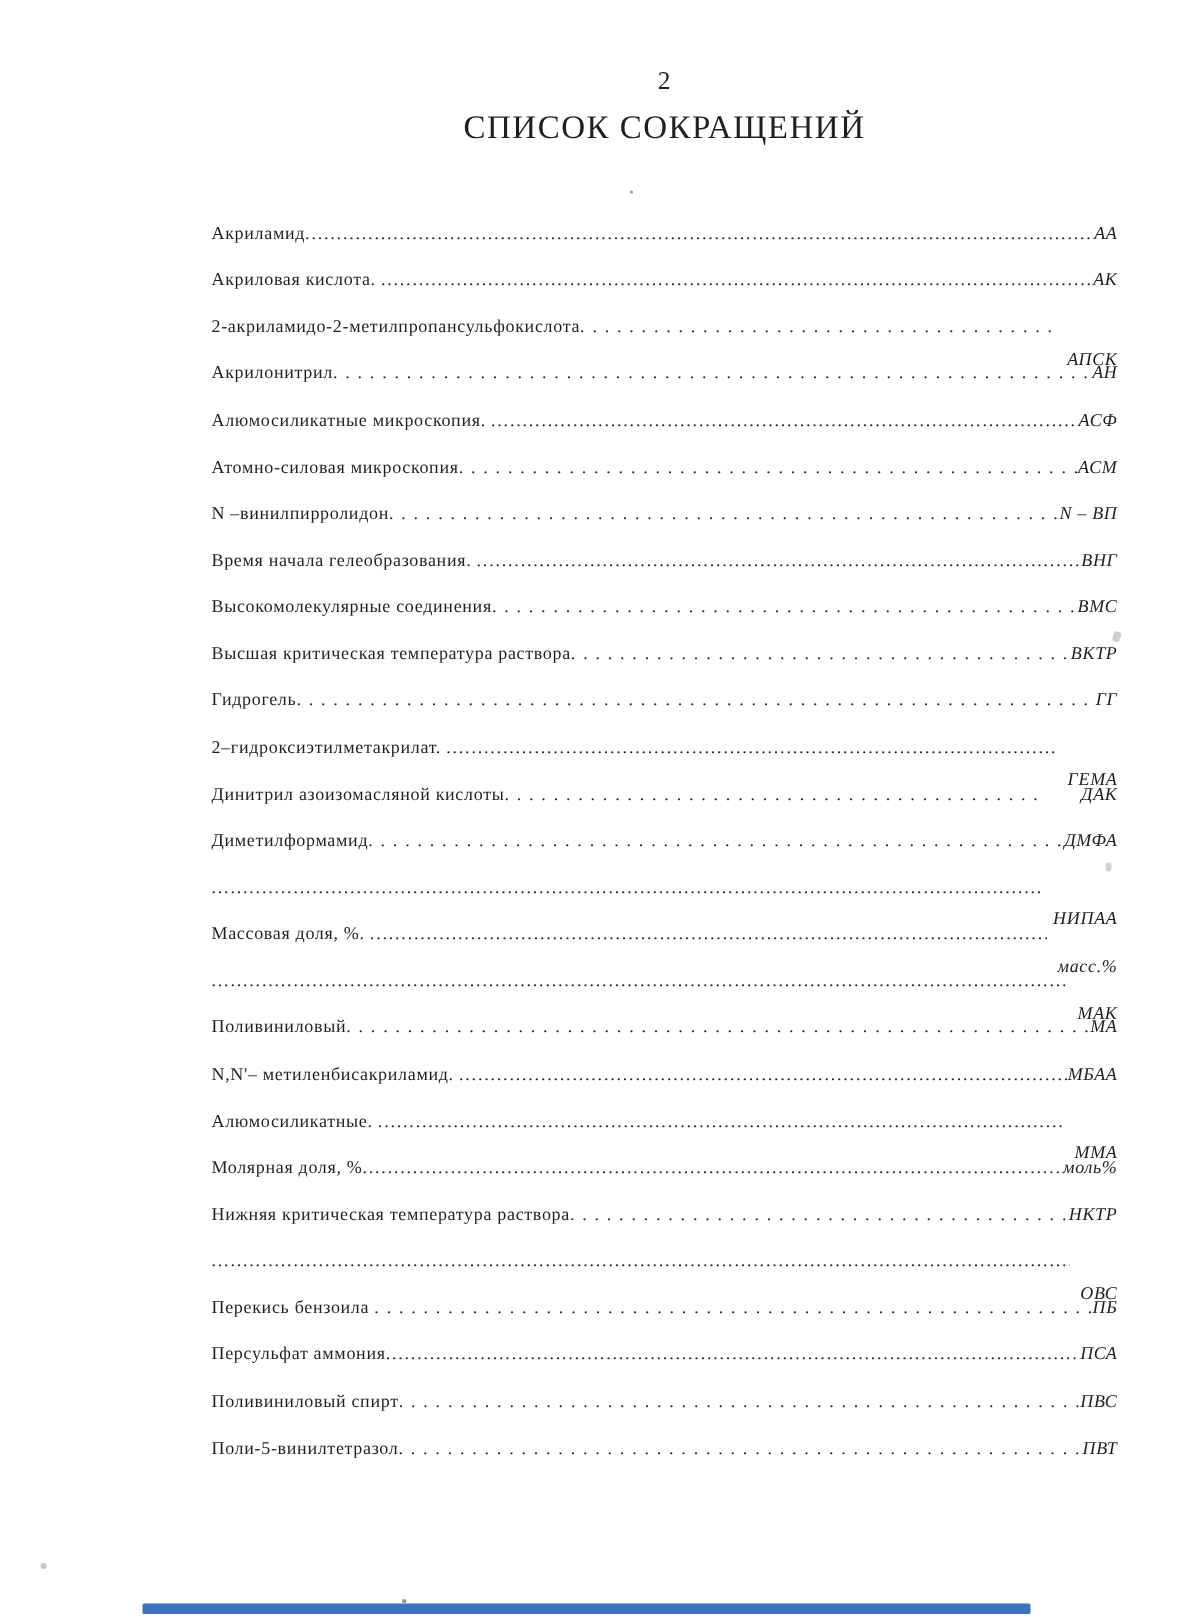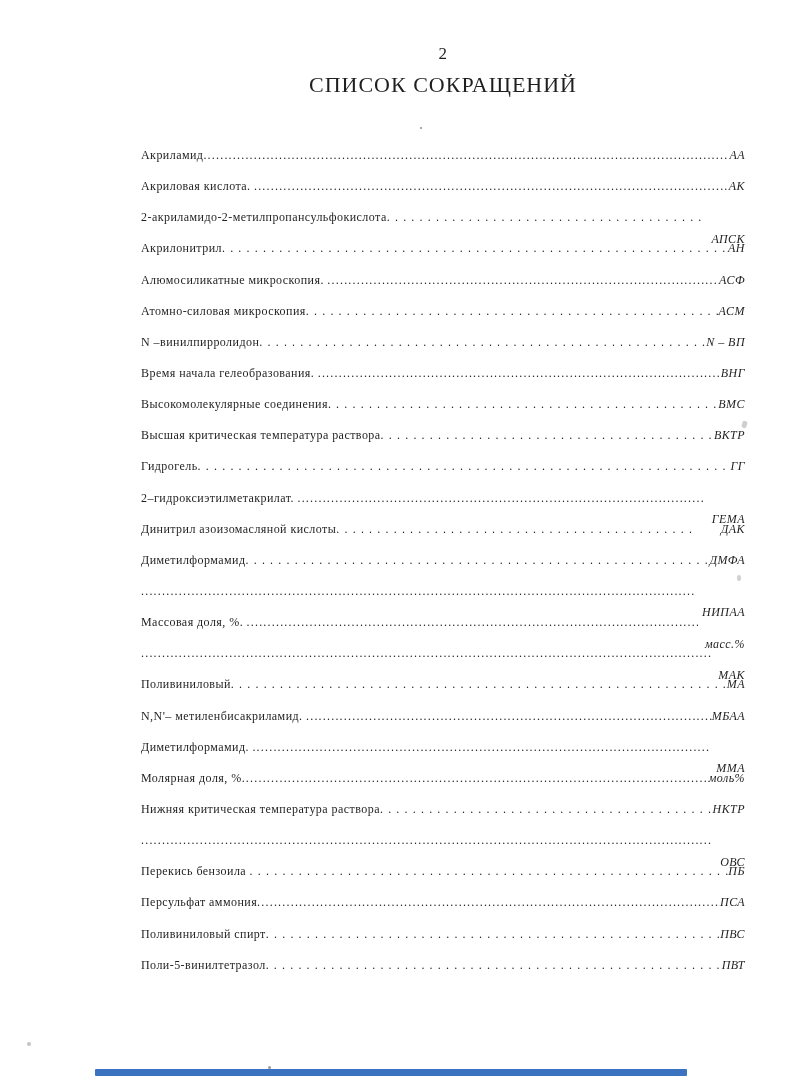--- a/index.html
+++ b/index.html
@@ -165,21 +165,21 @@
       <span class="abbr">МА</span>
     </div>
 
     <div class="row gap0">
       <span class="term">N,N'– метиленбисакриламид. </span>
       <span class="dots dense">............................................................................................................................................................................................................................................................................................................</span>
       <span class="abbr">МБАА</span>
     </div>
 
     <div class="row gap1">
-      <span class="term">Диметилформамид. </span>
+      <span class="term">Алюмосиликатные. </span>
       <span class="dots dense">............................................................................................................................................................................................................................................................................................................</span>
       <span class="abbr">ММА</span>
     </div>
 
     <div class="row gap0">
       <span class="term">Молярная доля, %</span>
       <span class="dots dense">............................................................................................................................................................................................................................................................................................................</span>
       <span class="abbr">моль%</span>
     </div>
 

